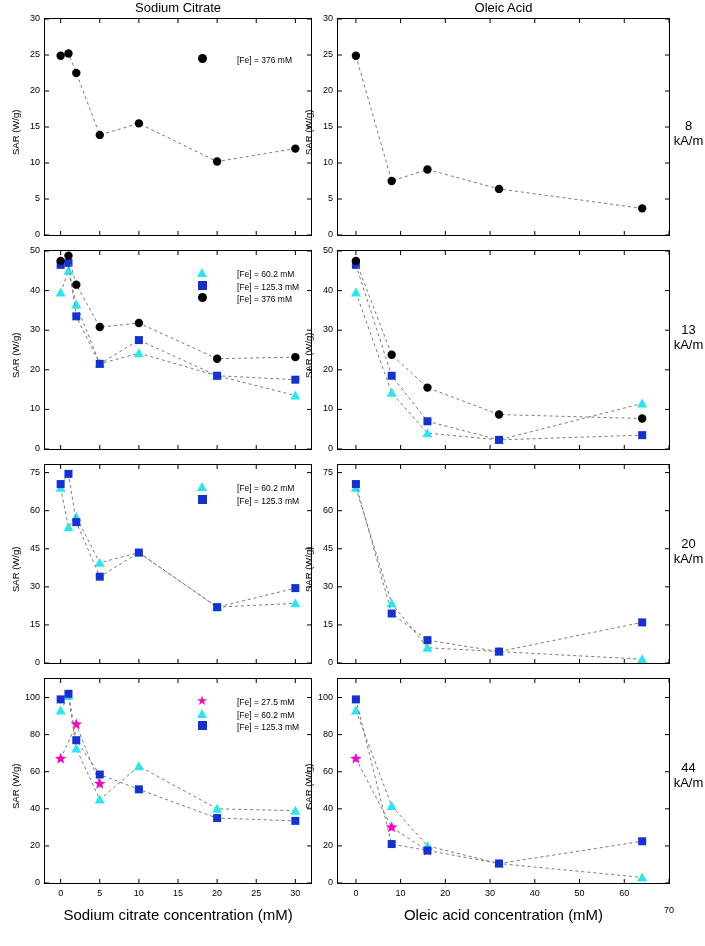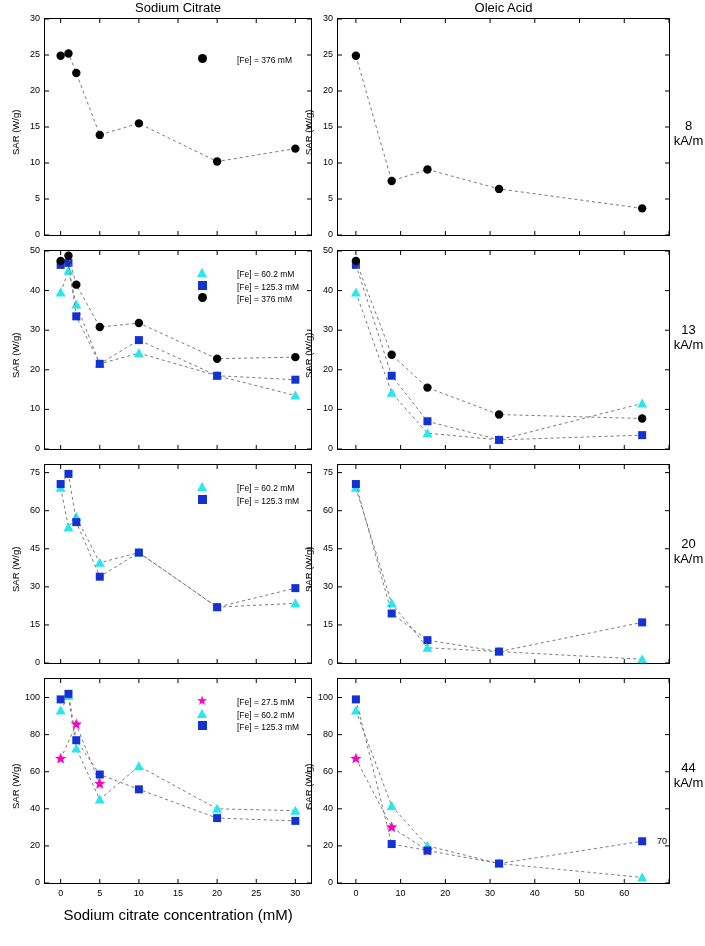--- a/index.html
+++ b/index.html
@@ -518,16 +518,17 @@
     <div class="tick" style="left: 309px; top: 765.727px; width: 24px; text-align: right;">60</div>
     <div class="tick" style="left: 309px; top: 728.636px; width: 24px; text-align: right;">80</div>
     <div class="tick" style="left: 309px; top: 691.545px; width: 24px; text-align: right;">100</div>
     <div class="tick" style="left: 343.892px; top: 888px; width: 24px; text-align: center;">0</div>
     <div class="tick" style="left: 388.622px; top: 888px; width: 24px; text-align: center;">10</div>
     <div class="tick" style="left: 433.351px; top: 888px; width: 24px; text-align: center;">20</div>
     <div class="tick" style="left: 478.081px; top: 888px; width: 24px; text-align: center;">30</div>
     <div class="tick" style="left: 522.811px; top: 888px; width: 24px; text-align: center;">40</div>
     <div class="tick" style="left: 567.541px; top: 888px; width: 24px; text-align: center;">50</div>
     <div class="tick" style="left: 612.27px; top: 888px; width: 24px; text-align: center;">60</div>
-    <div class="tick" style="left: 657px; top: 836px; width: 24px; text-align: left;">70</div>
+    <div class="tick" style="left: 657px; top: 905px; width: 24px; text-align: center;">70</div>
     <div class="ylab" style="left: 303px; top: 809px;">SAR (W/g)</div>
     <div class="axis-label" style="left: 44px; top: 906px; width: 268px; text-align: center;">Sodium citrate concentration (mM)</div>
+    <div class="axis-label" style="left: 337px; top: 906px; width: 333px; text-align: center;">Oleic acid concentration (mM)</div>
   </div>
 
 </body></html>

